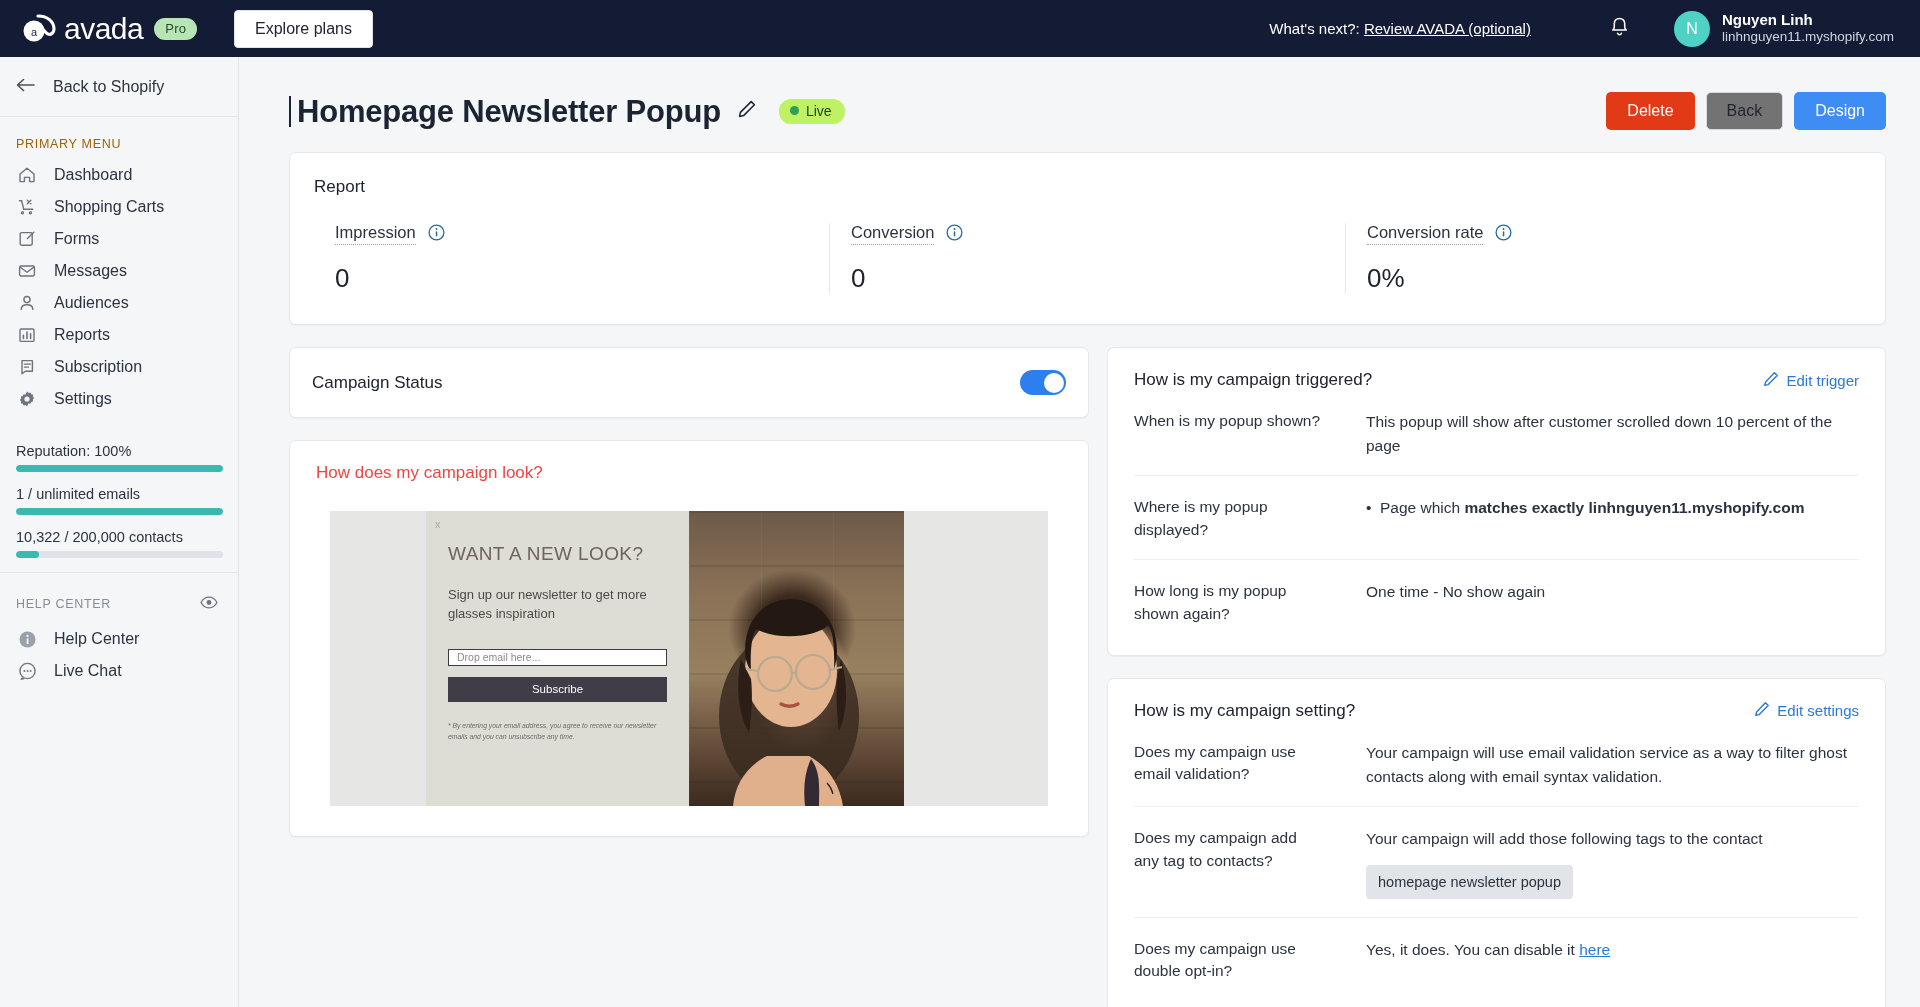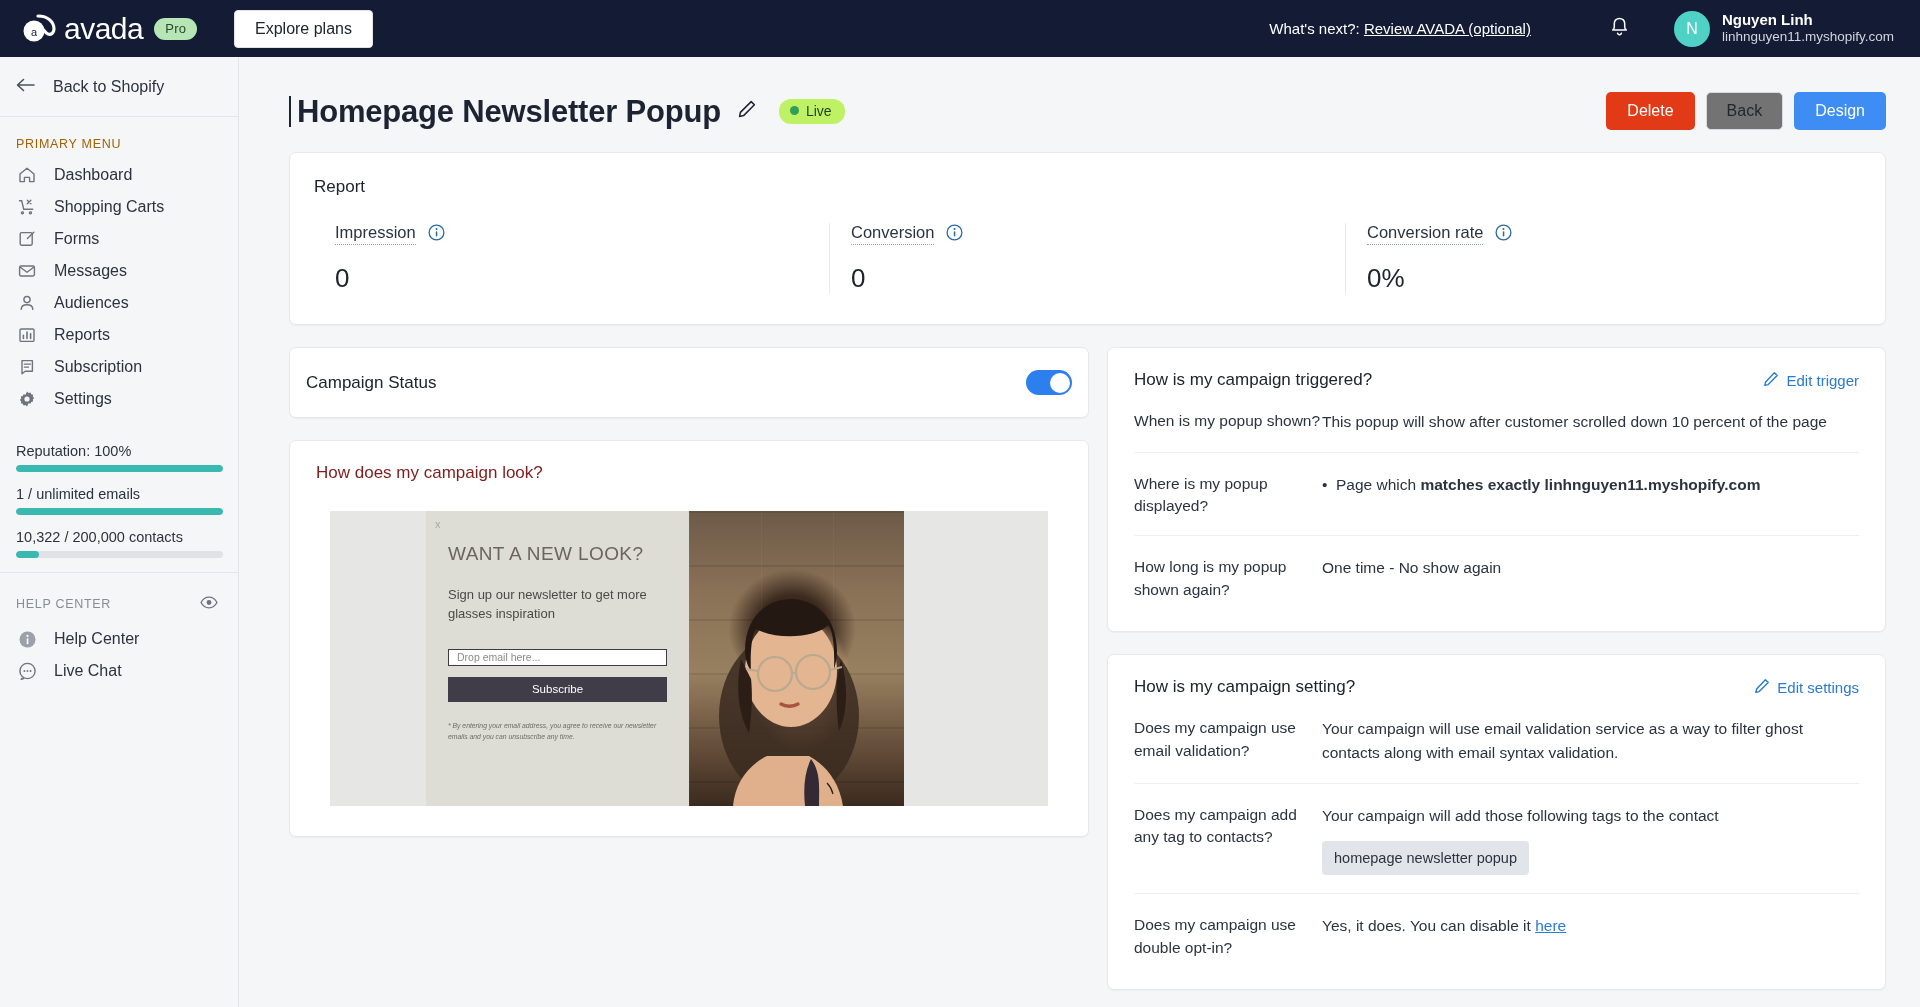--- a/index.html
+++ b/index.html
@@ -114,33 +114,33 @@
   .stat-label {
     font-size: 16.5px; color: #2c3340; border-bottom: 1px dotted #9aa0a8; padding-bottom: 2px;
   }
   .info-i { margin-left: 12px; cursor: pointer; }
   .stat-value { font-size: 26px; color: #20242e; margin-top: 18px; }
 
   .columns { display: flex; padding: 0 34px 0 50px; margin-top: 22px; gap: 18px; }
   .col-left { width: 800px; }
   .col-right { flex: 1; }
 
-  .status-card { padding: 22px 16px; display: flex; align-items: center; }
+  .status-card { padding: 22px 22px; display: flex; align-items: center; }
   .status-label { font-size: 17px; color: #20242e; }
   .toggle {
     margin-left: auto; width: 46px; height: 25px; border-radius: 13px; background: #2d7ff0;
     position: relative; cursor: pointer;
   }
   .toggle .knob {
     position: absolute; top: 2.5px; right: 2.5px; width: 20px; height: 20px;
     border-radius: 50%; background: #fff;
   }
 
   .look-card { margin-top: 22px; padding: 22px 26px 30px; }
-  .look-title { font-size: 17px; color: #7f1d1d; margin-bottom: 28px; }
+  .look-title { font-size: 17px; color: #ef4444; margin-bottom: 28px; }
 
   .popup-preview {
     width: 718px; height: 295px; margin: 0 auto; background: #e6e6e4;
     display: flex; position: relative; overflow: hidden;
   }
   .popup-spacer { width: 96px; background: #e6e6e4; }
   .popup-form { width: 263px; background: #ddddd6; padding: 26px 22px 0; position: relative; }
   .popup-x { position: absolute; top: 7px; left: 9px; font-size: 11px; color: #aaa9a1; cursor: pointer; }
   .popup-h1 { font-size: 19px; color: #6e645e; letter-spacing: .4px; margin-top: 6px; }
   .popup-sub { font-size: 13px; color: #4c4a47; line-height: 1.45; margin-top: 21px; }
@@ -175,21 +175,21 @@
   
   .panel { padding: 22px 26px 24px; }
   .panel + .panel { margin-top: 22px; }
   .panel-head { display: flex; align-items: center; }
   .panel-title { font-size: 17px; color: #20242e; }
   .edit-link {
     margin-left: auto; display: flex; align-items: center; color: #2b7ad1;
     font-size: 15px; cursor: pointer;
   }
   .edit-link .pen { margin-right: 7px; }
-  .qa-row { display: flex; padding: 20px 0 18px; border-bottom: 1px solid #eceef0; }
+  .qa-row { display: flex; padding: 20px 0 18px; border-bottom: 1px solid #eceef0; gap: 44px; }
   .qa-row:first-of-type { padding-top: 26px; }
   .qa-row:last-of-type { border-bottom: none; padding-bottom: 6px; }
   .qa-q { width: 188px; flex-shrink: 0; font-size: 15.5px; color: #2c3340; line-height: 1.45; }
   .qa-a { flex: 1; font-size: 15.5px; color: #2c3340; line-height: 1.52; }
   .qa-a .bullet-line { display: flex; }
   .qa-a .dot { width: 14px; flex-shrink: 0; }
   .strong { font-weight: bold; }
   .tag-chip {
     display: inline-block; background: #e1e4e8; color: #2c3340; font-size: 14.5px;
     border-radius: 4px; padding: 6px 12px; margin-top: 14px;

